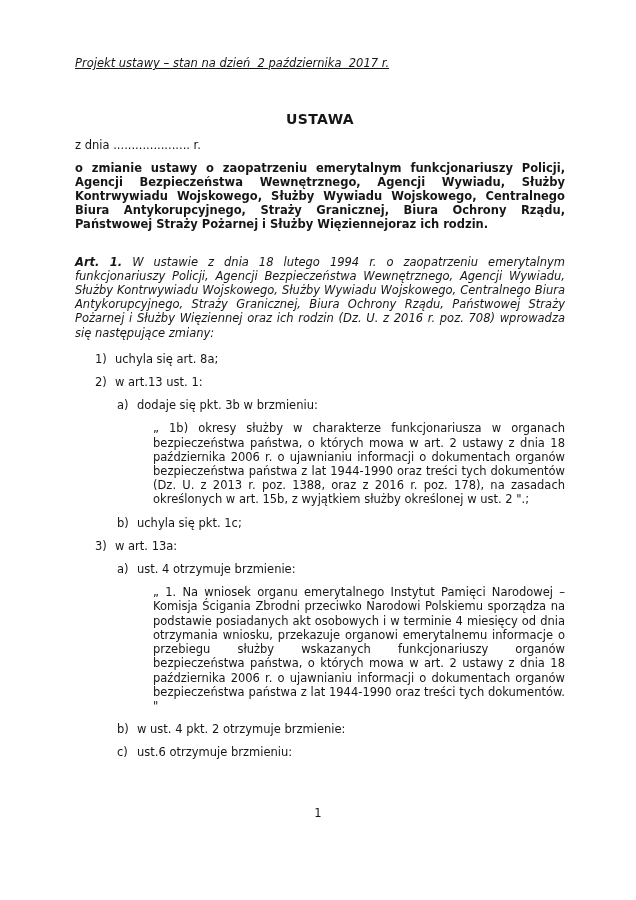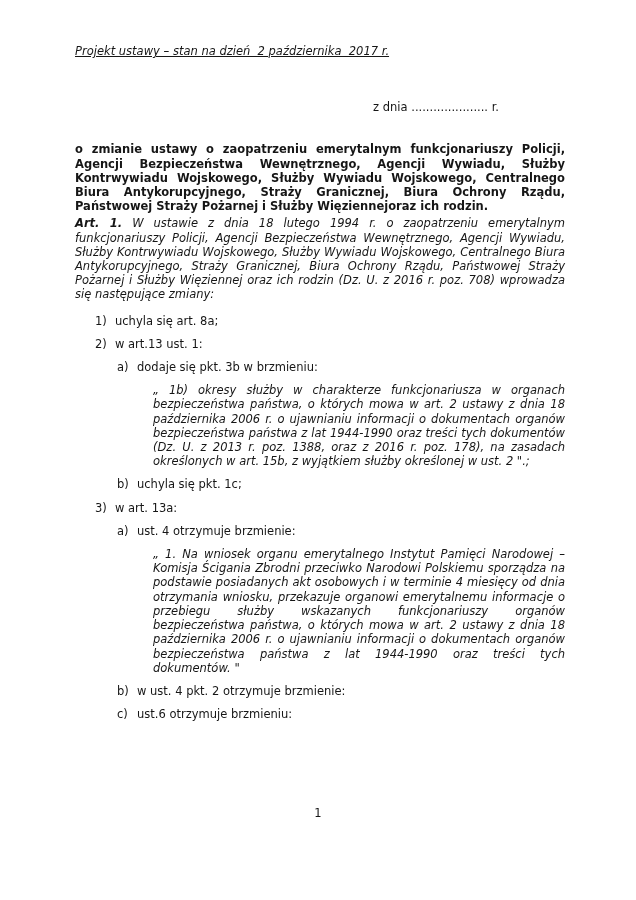--- a/index.html
+++ b/index.html
@@ -14,44 +14,44 @@
     background: #ffffff;
     color: #161616;
     font-family: "DejaVu Sans", "Liberation Sans", sans-serif;
     font-size: 11.5px;
     line-height: 14.2px;
     overflow: hidden;
   }
   .content {
     position: absolute;
     left: 75px;
-    top: 44px;
+    top: 56px;
     width: 490px;
   }
   .header-note {
     font-style: italic;
     text-decoration: underline;
     white-space: pre-wrap;
     margin: 0 0 42px 0;
   }
   .title {
     font-size: 14px;
     font-weight: bold;
     text-align: center;
     letter-spacing: 0.4px;
     margin: 0 0 12px 0;
   }
   .date-line {
-    text-align: right;
-    margin: 0 66px 28px 0;
+    text-align: left;
+    margin: 0 66px 8px 0;
   }
   .subject {
     font-weight: bold;
     text-align: justify;
-    margin: 0 0 3px 0;
+    margin: 0 0 23px 0;
   }
   .para {
     text-align: justify;
     margin: 0 0 12px 0;
     font-style: italic;
   }
   .b { font-weight: bold; }
   .row {
     display: flex;
     margin: 0 0 9px 0;
@@ -60,38 +60,38 @@
     flex: 0 0 20px;
   }
   .row .body {
     flex: 1;
   }
   .lvl1 { margin-left: 20px; }
   .lvl2 { margin-left: 42px; }
   .quote {
     text-align: justify;
     margin: 5px 0 9px 78px;
-    font-style: italic;
   }
   .page-number {
     position: absolute;
     top: 806px;
     left: 0;
     width: 100%;
     text-align: center;
   }
 </style>
 </head>
 <body>
 
 <div class="sheet">
   <div class="content">
 
     <p class="header-note">Projekt ustawy – stan na dzień  2 października  2017 r.</p>
 
+    <h1 class="title">USTAWA</h1>
 
     <p class="date-line">z dnia ..................... r.</p>
 
     <p class="subject">o zmianie ustawy o zaopatrzeniu emerytalnym funkcjonariuszy Policji, Agencji Bezpieczeństwa Wewnętrznego, Agencji Wywiadu, Służby Kontrwywiadu Wojskowego, Służby Wywiadu Wojskowego, Centralnego Biura Antykorupcyjnego, Straży Granicznej, Biura Ochrony Rządu, Państwowej Straży Pożarnej i Służby Więziennejoraz ich rodzin.</p>
 
     <p class="para"><span class="b">Art. 1.</span> <span>W ustawie z dnia 18 lutego 1994 r. o zaopatrzeniu emerytalnym funkcjonariuszy Policji, Agencji Bezpieczeństwa Wewnętrznego, Agencji Wywiadu, Służby Kontrwywiadu Wojskowego, Służby Wywiadu Wojskowego, Centralnego Biura Antykorupcyjnego, Straży Granicznej, Biura Ochrony Rządu, Państwowej Straży Pożarnej i Służby Więziennej oraz ich rodzin (Dz. U. z 2016 r. poz. 708) wprowadza się następujące zmiany:</span></p>
 
     <div class="row lvl1">
       <span class="marker">1)</span>
       <span class="body">uchyla się art. 8a;</span>

